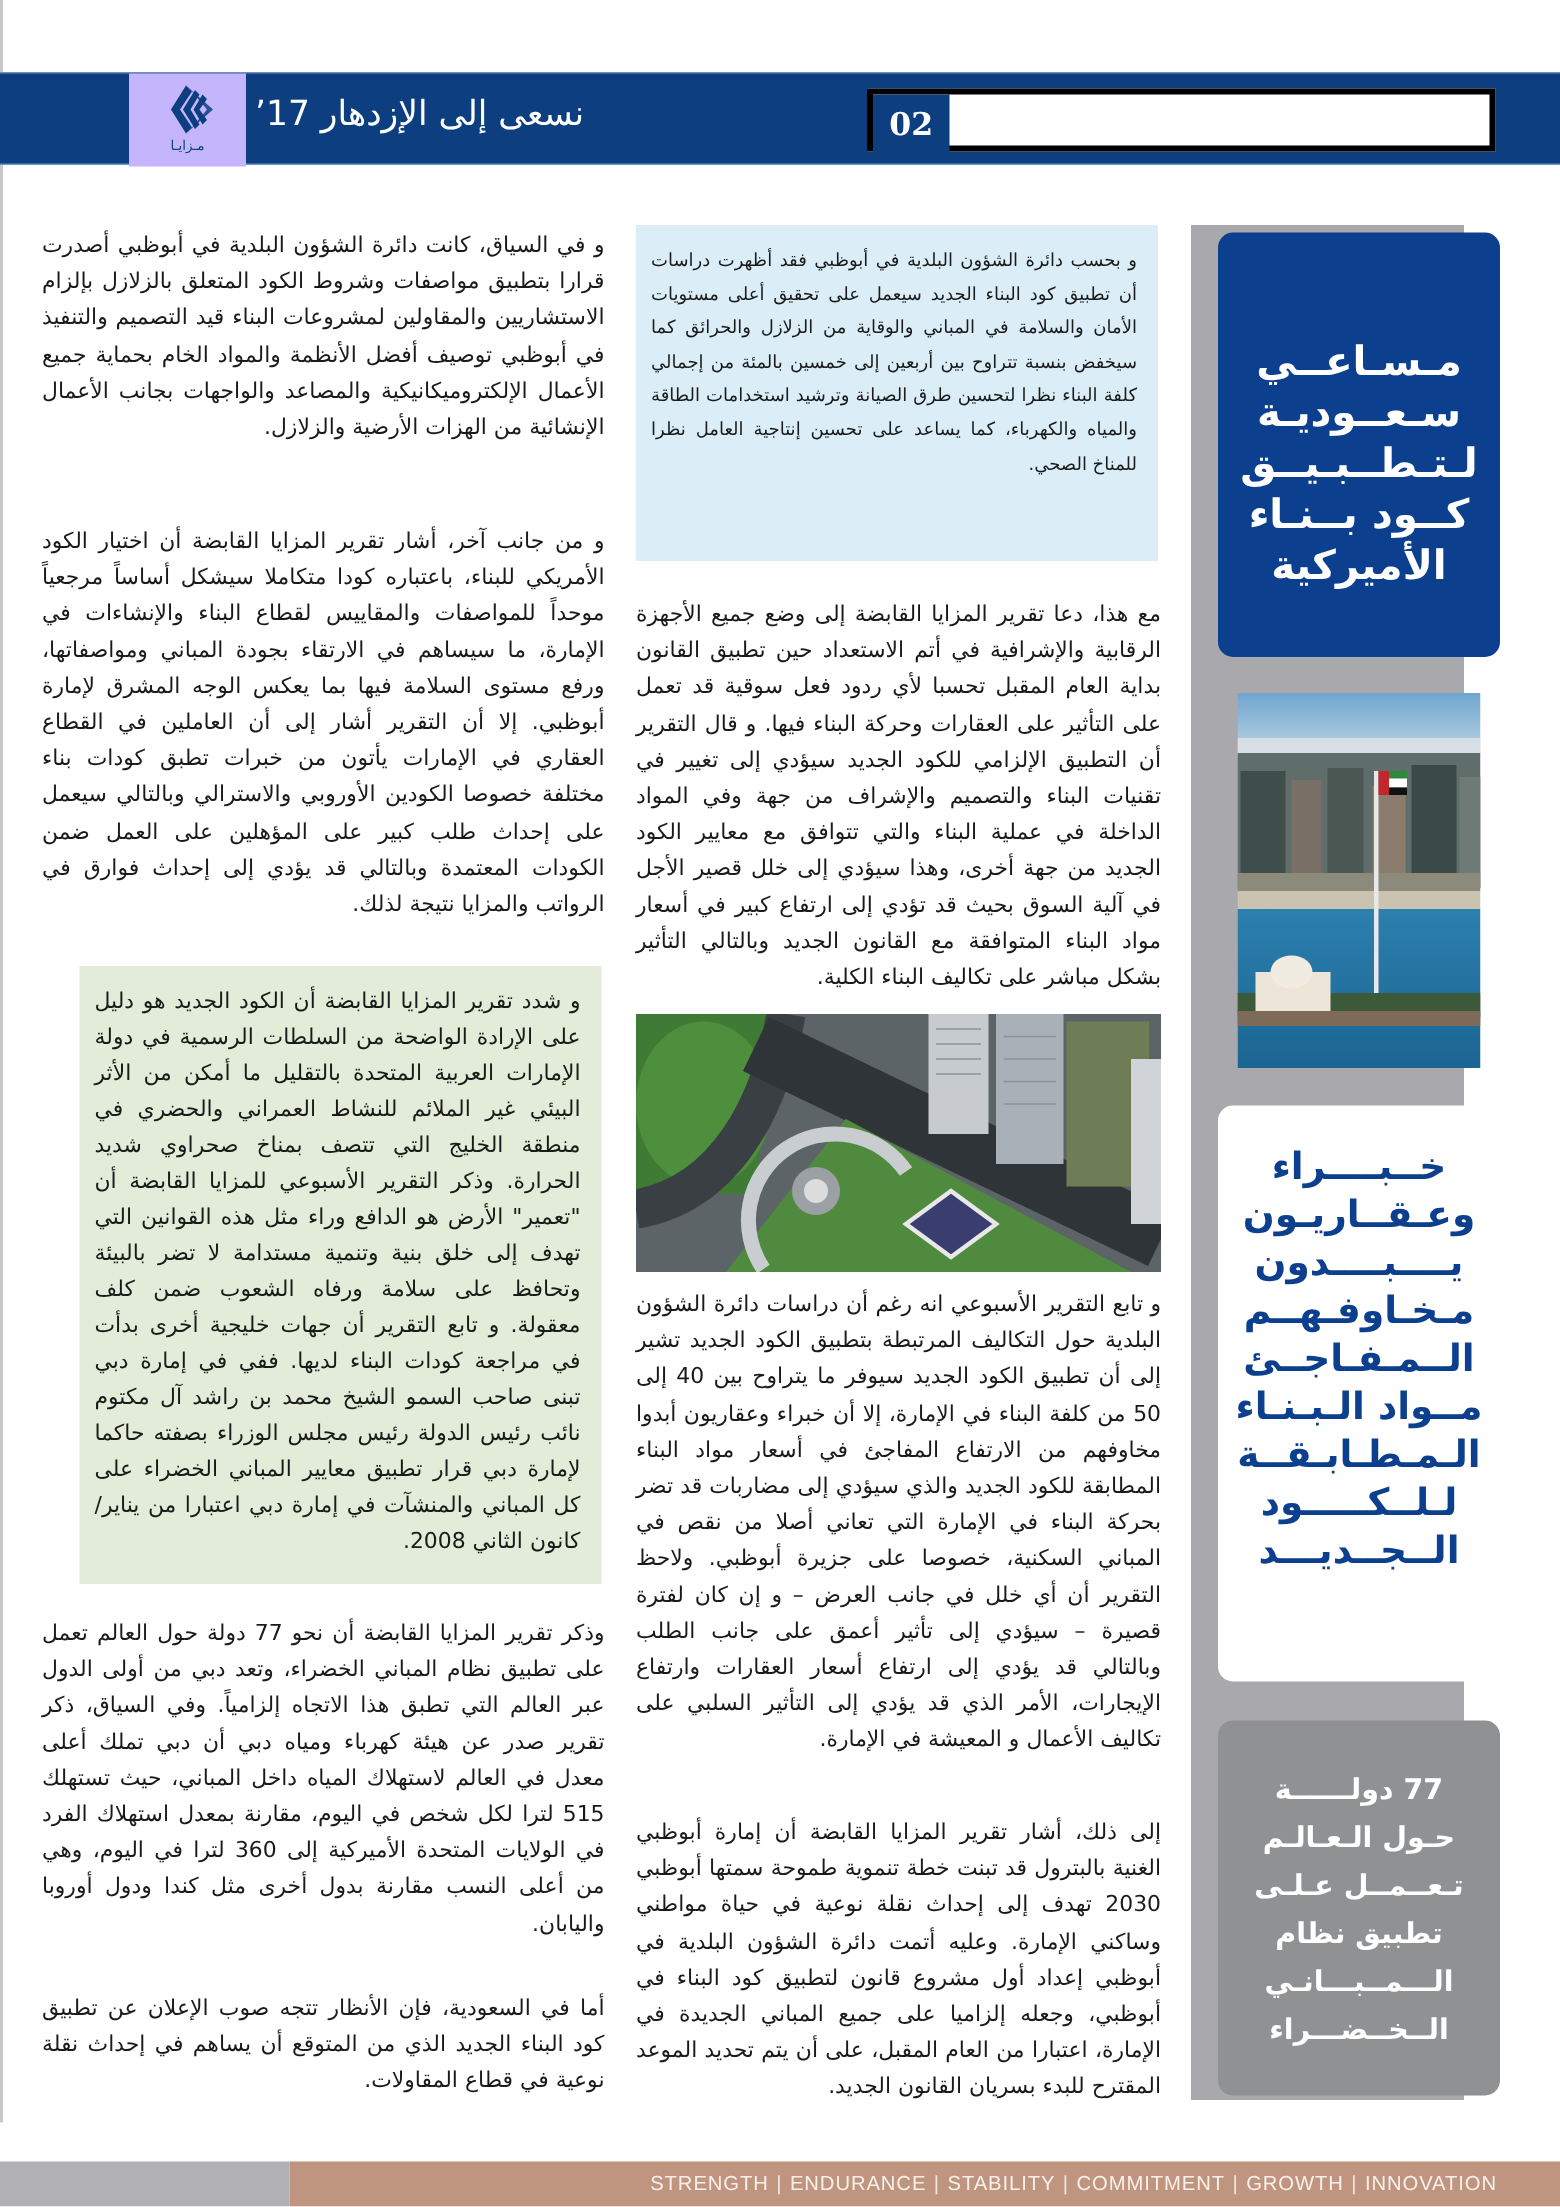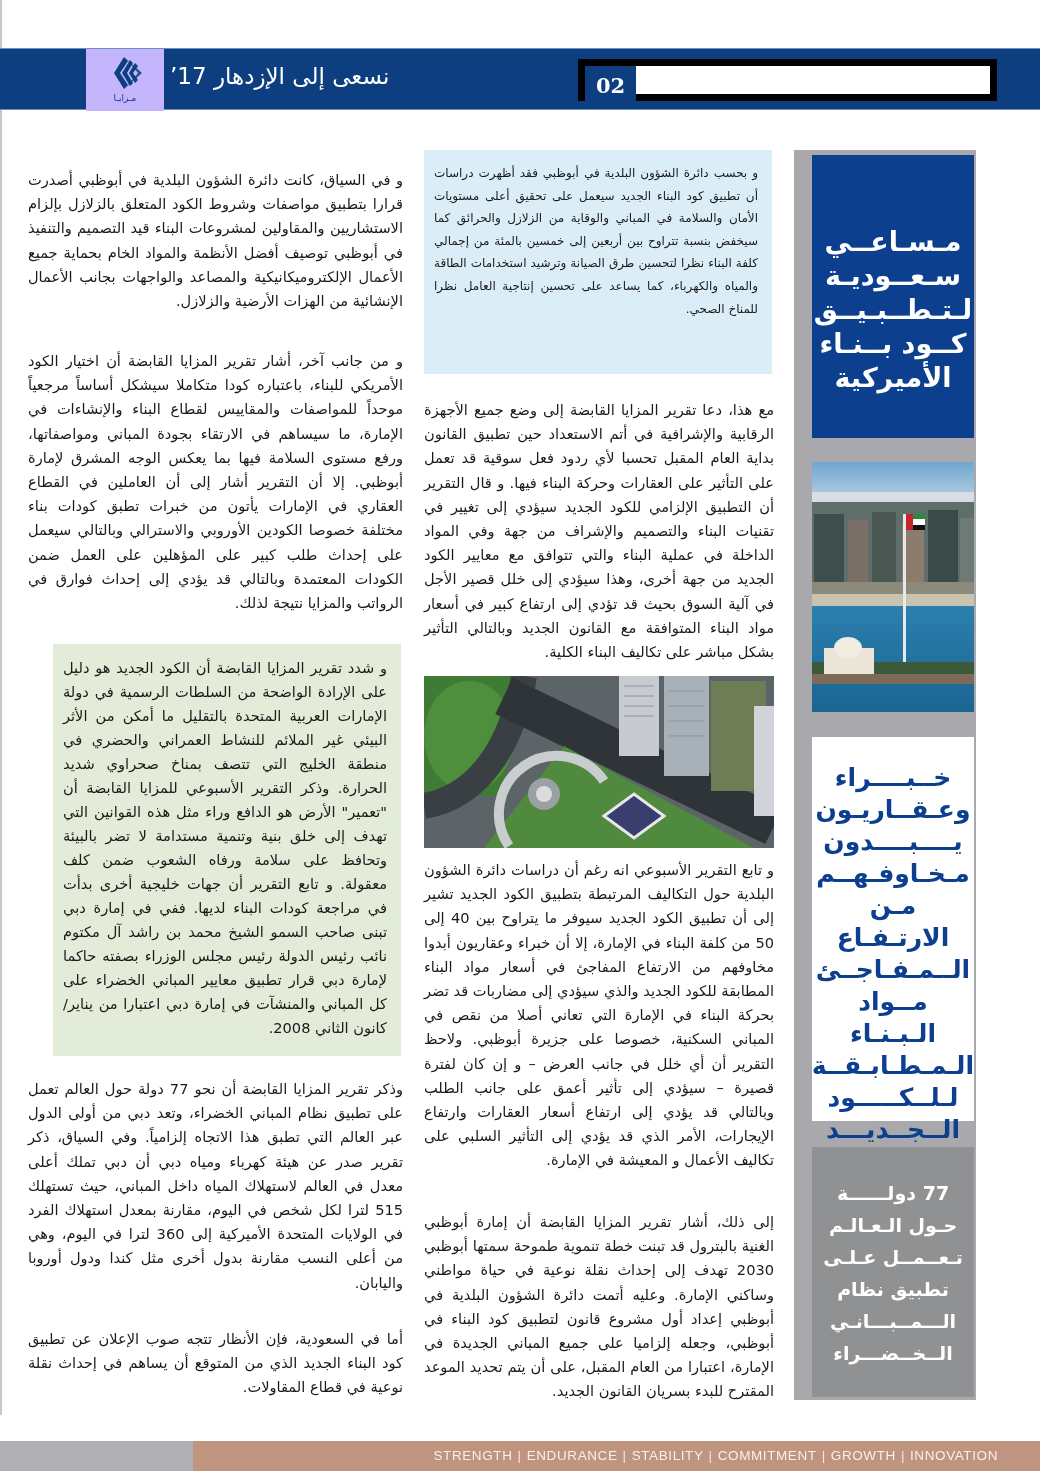--- a/index.html
+++ b/index.html
@@ -7,35 +7,35 @@
     body { position: relative; font-family: "DejaVu Sans", sans-serif; color: #1a1a1a; }
 
     .left-edge { position: absolute; left: 0; top: 0; width: 2px; height: 1415px; background: #c8c8c8; }
 
     
     .header { position: absolute; left: 0; top: 48px; width: 1040px; height: 62px; background: #0d3f80; border-top: 1px solid #6c8fc0; border-bottom: 1px solid #6c8fc0; }
     .header .logo-box { position: absolute; left: 86px; top: 0; width: 78px; height: 62px; background: #c4b5fd; }
     .header .logo-box svg { position: absolute; left: 12px; top: 4px; }
     .header .logo-word { position: absolute; left: 0; width: 78px; top: 44px; text-align: center; font-size: 9px; color: #0d3f80; direction: rtl; }
     .header .slogan { position: absolute; left: 170px; top: 14px; font-size: 23px; color: #ffffff; direction: rtl; font-family: "DejaVu Sans", sans-serif; }
-    .header .title-box { position: absolute; left: 578px; top: 10px; width: 419px; height: 42px; background: #ffffff; border: 7px solid #000000; }
+    .header .title-box { position: absolute; left: 578px; top: 10px; width: 419px; height: 42px; background: #ffffff; border: 4px solid #000000; }
     .header .page-num { position: absolute; left: 0; top: 0; width: 51px; height: 40px; background: #0d3f80; color: #ffffff; font-family: "DejaVu Serif", serif; font-weight: bold; font-size: 21px; text-align: center; line-height: 40px; }
     .header .report-title { position: absolute; left: 58px; right: 8px; top: 0; height: 40px; line-height: 40px; font-size: 12.5px; color: #1e3d78; direction: rtl; text-align: right; white-space: nowrap; }
 
     
     .col { position: absolute; direction: rtl; text-align: justify; font-size: 14.6px; line-height: 24.2px; color: #1a1a1a; }
     .col-left { left: 28px; width: 375px; }
     .col-mid { left: 424px; width: 350px; }
 
     .box-blue { position: absolute; left: 424px; top: 150px; width: 348px; height: 224px; background: #dbeef8; padding: 12px 14px 0 10px; direction: rtl; text-align: justify; font-size: 12px; line-height: 22.6px; }
     .box-green { position: absolute; left: 53px; top: 644px; width: 348px; height: 412px; background: #e3ecd8; padding: 12px 14px 0 10px; direction: rtl; text-align: justify; font-size: 14.6px; line-height: 24px; }
 
     
     .side-gray { position: absolute; left: 794px; top: 150px; width: 182px; height: 1250px; background: #a9a9ad; }
-    .side-panel { position: absolute; left: 812px; width: 162px; direction: rtl; text-align: center; font-weight: bold; }
+    .side-panel { position: absolute; left: 812px; width: 188px; direction: rtl; text-align: center; font-weight: bold; border-radius: 10px; }
     .panel-blue { top: 155px; height: 283px; background: #0d3f8f; color: #ffffff; font-size: 27px; line-height: 34px; padding-top: 70px; }
     .panel-photo { top: 462px; height: 250px; overflow: hidden; }
     .panel-white { top: 737px; height: 384px; background: #ffffff; color: #0d3f8f; font-size: 25px; line-height: 32px; padding-top: 25px; }
     .panel-gray { top: 1147px; height: 250px; background: #8f9193; color: #ffffff; font-size: 19px; line-height: 32px; padding-top: 30px; }
     .side-panel .line { display: block; }
 
     .photo-mid { position: absolute; left: 424px; top: 676px; width: 350px; height: 172px; overflow: hidden; }
 
     
     .footer-gray { position: absolute; left: 0; top: 1441px; width: 193px; height: 30px; background: #b1b1b5; }
@@ -108,21 +108,20 @@
     <rect x="12" y="186" width="50" height="26" fill="#ece5d8"></rect>
     <ellipse cx="36" cy="186" rx="14" ry="11" fill="#f1ece2"></ellipse>
   </svg>
 </div>
 
 <div class="side-panel panel-white" id="headline2">
     <span class="line">خــبــــراء</span>
     <span class="line">وعـقــاريـون</span>
     <span class="line">يــــبــــدون</span>
     <span class="line">مـخـاوفـهــم</span>
-    <span class="line">مـن الارتـفـاع</span>
     <span class="line">الــمـفـاجــئ</span>
     <span class="line">مــواد الـبـنـاء</span>
     <span class="line">الـمـطـابـقــة</span>
     <span class="line">لـلــكـــــود</span>
     <span class="line">الــجــديـــد</span>
   </div>
 
 <div class="side-panel panel-gray" id="headline3">
     <span class="line">77 دولــــــة</span>
     <span class="line">حـول الـعـالـم</span>
@@ -162,21 +161,21 @@
       <line x1="245" y1="45" x2="280" y2="45"></line>
         <line x1="245" y1="60" x2="280" y2="60"></line>
     </g>
   </svg>
 </div>
 
 <div class="col col-mid" style="top:858px;">و تابع التقرير الأسبوعي انه رغم أن دراسات دائرة الشؤون البلدية حول التكاليف المرتبطة بتطبيق الكود الجديد تشير إلى أن تطبيق الكود الجديد سيوفر ما يتراوح بين 40 إلى 50 من كلفة البناء في الإمارة، إلا أن خبراء وعقاريون أبدوا مخاوفهم من الارتفاع المفاجئ في أسعار مواد البناء المطابقة للكود الجديد والذي سيؤدي إلى مضاربات قد تضر بحركة البناء في الإمارة التي تعاني أصلا من نقص في المباني السكنية، خصوصا على جزيرة أبوظبي. ولاحظ التقرير أن أي خلل في جانب العرض – و إن كان لفترة قصيرة – سيؤدي إلى تأثير أعمق على جانب الطلب وبالتالي قد يؤدي إلى ارتفاع أسعار العقارات وارتفاع الإيجارات، الأمر الذي قد يؤدي إلى التأثير السلبي على تكاليف الأعمال و المعيشة في الإمارة.</div>
 
 <div class="col col-mid" style="top:1210px;">إلى ذلك، أشار تقرير المزايا القابضة أن إمارة أبوظبي الغنية بالبترول قد تبنت خطة تنموية طموحة سمتها أبوظبي 2030 تهدف إلى إحداث نقلة نوعية في حياة مواطني وساكني الإمارة. وعليه أتمت دائرة الشؤون البلدية في أبوظبي إعداد أول مشروع قانون لتطبيق كود البناء في أبوظبي، وجعله إلزاميا على جميع المباني الجديدة في الإمارة، اعتبارا من العام المقبل، على أن يتم تحديد الموعد المقترح للبدء بسريان القانون الجديد.</div>
 
-<div class="col col-left" style="top:168px;">و في السياق، كانت دائرة الشؤون البلدية في أبوظبي أصدرت قرارا بتطبيق مواصفات وشروط الكود المتعلق بالزلازل بإلزام الاستشاريين والمقاولين لمشروعات البناء قيد التصميم والتنفيذ في أبوظبي توصيف أفضل الأنظمة والمواد الخام بحماية جميع الأعمال الإلكتروميكانيكية والمصاعد والواجهات بجانب الأعمال الإنشائية من الهزات الأرضية والزلازل.</div>
+<div class="col col-left" style="top:152px;">و في السياق، كانت دائرة الشؤون البلدية في أبوظبي أصدرت قرارا بتطبيق مواصفات وشروط الكود المتعلق بالزلازل بإلزام الاستشاريين والمقاولين لمشروعات البناء قيد التصميم والتنفيذ في أبوظبي توصيف أفضل الأنظمة والمواد الخام بحماية جميع الأعمال الإلكتروميكانيكية والمصاعد والواجهات بجانب الأعمال الإنشائية من الهزات الأرضية والزلازل.</div>
 
 <div class="col col-left" style="top:349px;">و من جانب آخر، أشار تقرير المزايا القابضة أن اختيار الكود الأمريكي للبناء، باعتباره كودا متكاملا سيشكل أساساً مرجعياً موحداً للمواصفات والمقاييس لقطاع البناء والإنشاءات في الإمارة، ما سيساهم في الارتقاء بجودة المباني ومواصفاتها، ورفع مستوى السلامة فيها بما يعكس الوجه المشرق لإمارة أبوظبي. إلا أن التقرير أشار إلى أن العاملين في القطاع العقاري في الإمارات يأتون من خبرات تطبق كودات بناء مختلفة خصوصا الكودين الأوروبي والاسترالي وبالتالي سيعمل على إحداث طلب كبير على المؤهلين على العمل ضمن الكودات المعتمدة وبالتالي قد يؤدي إلى إحداث فوارق في الرواتب والمزايا نتيجة لذلك.</div>
 
 <div class="box-green">و شدد تقرير المزايا القابضة أن الكود الجديد هو دليل على الإرادة الواضحة من السلطات الرسمية في دولة الإمارات العربية المتحدة بالتقليل ما أمكن من الأثر البيئي غير الملائم للنشاط العمراني والحضري في منطقة الخليج التي تتصف بمناخ صحراوي شديد الحرارة. وذكر التقرير الأسبوعي للمزايا القابضة أن "تعمير" الأرض هو الدافع وراء مثل هذه القوانين التي تهدف إلى خلق بنية وتنمية مستدامة لا تضر بالبيئة وتحافظ على سلامة ورفاه الشعوب ضمن كلف معقولة. و تابع التقرير أن جهات خليجية أخرى بدأت في مراجعة كودات البناء لديها. ففي في إمارة دبي تبنى صاحب السمو الشيخ محمد بن راشد آل مكتوم نائب رئيس الدولة رئيس مجلس الوزراء بصفته حاكما لإمارة دبي قرار تطبيق معايير المباني الخضراء على كل المباني والمنشآت في إمارة دبي اعتبارا من يناير/كانون الثاني 2008.</div>
 
 <div class="col col-left" style="top:1077px;">وذكر تقرير المزايا القابضة أن نحو 77 دولة حول العالم تعمل على تطبيق نظام المباني الخضراء، وتعد دبي من أولى الدول عبر العالم التي تطبق هذا الاتجاه إلزامياً. وفي السياق، ذكر تقرير صدر عن هيئة كهرباء ومياه دبي أن دبي تملك أعلى معدل في العالم لاستهلاك المياه داخل المباني، حيث تستهلك 515 لترا لكل شخص في اليوم، مقارنة بمعدل استهلاك الفرد في الولايات المتحدة الأميركية إلى 360 لترا في اليوم، وهي من أعلى النسب مقارنة بدول أخرى مثل كندا ودول أوروبا واليابان.</div>
 
 <div class="col col-left" style="top:1327px;">أما في السعودية، فإن الأنظار تتجه صوب الإعلان عن تطبيق كود البناء الجديد الذي من المتوقع أن يساهم في إحداث نقلة نوعية في قطاع المقاولات.</div>
 
 <div class="footer-gray"></div>

